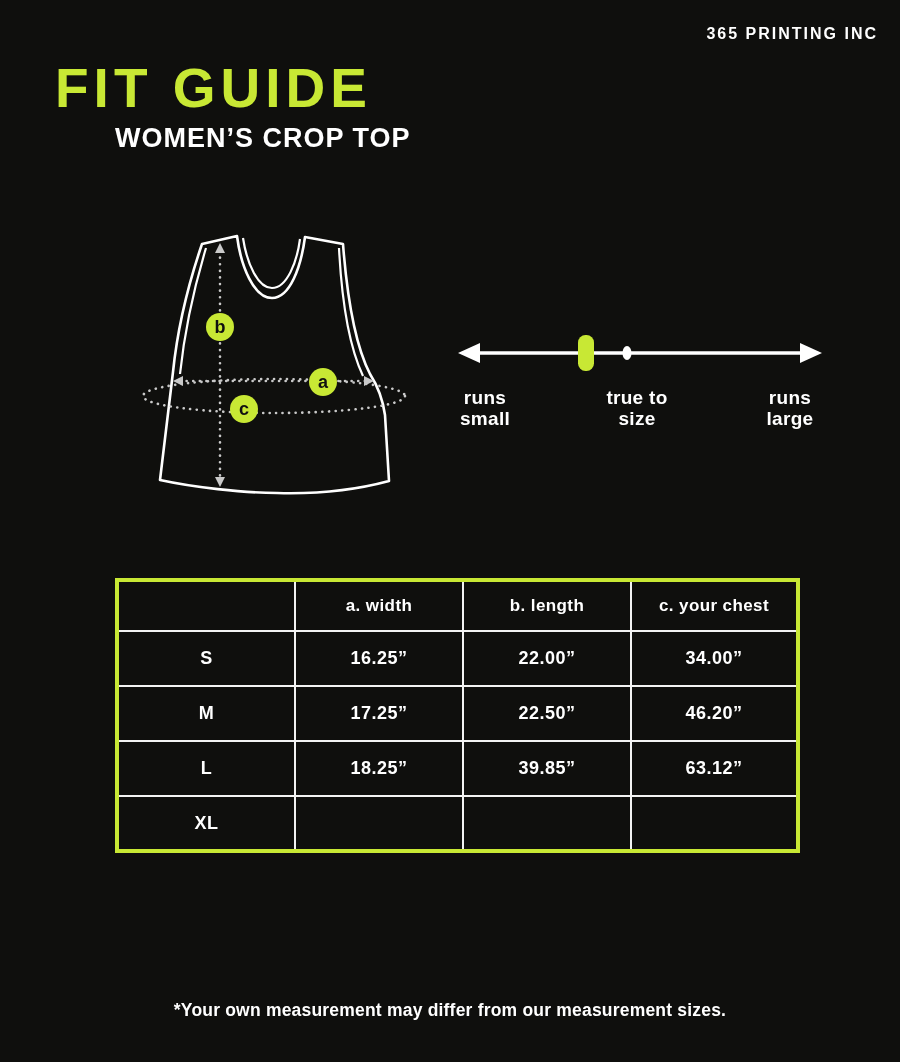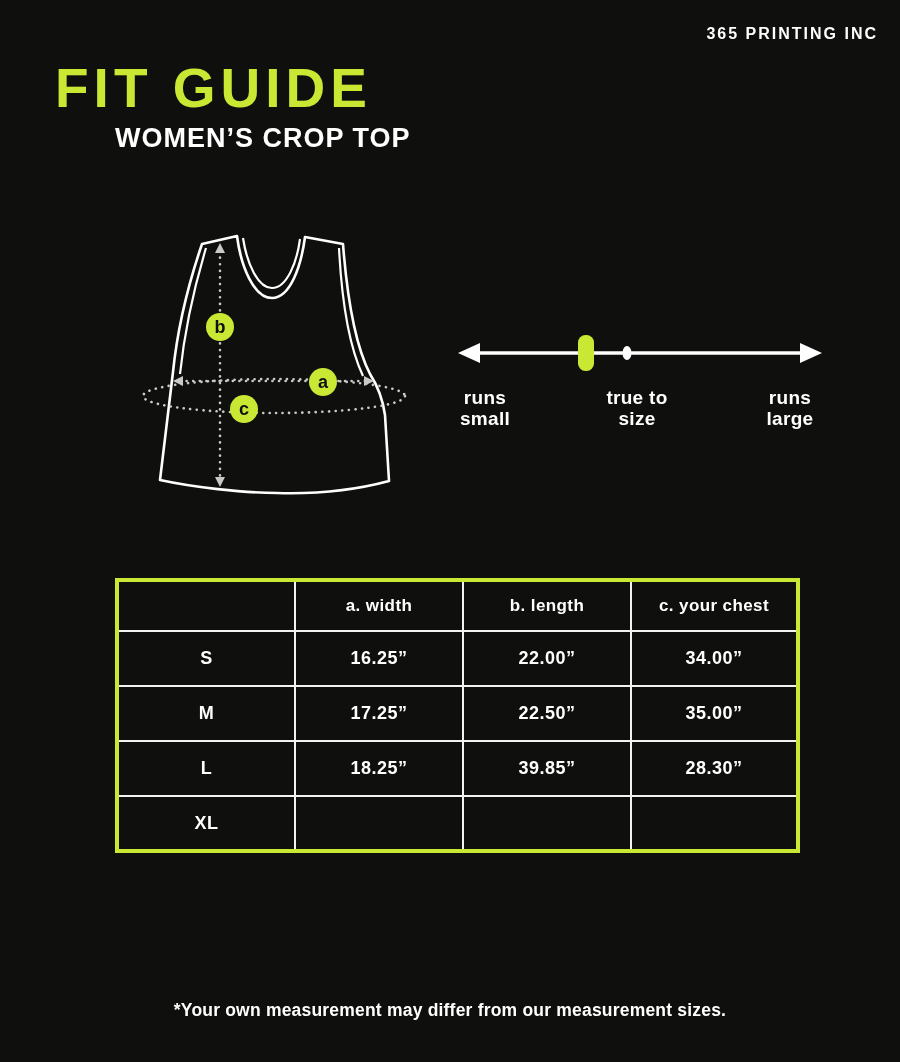--- a/index.html
+++ b/index.html
@@ -166,27 +166,27 @@
     <tr class="body">
       <td class="size-cell">S</td>
       <td>16.25”</td>
       <td>22.00”</td>
       <td>34.00”</td>
     </tr>
     <tr class="body">
       <td class="size-cell">M</td>
       <td>17.25”</td>
       <td>22.50”</td>
-      <td>35.00”</td>
+      <td>46.20”</td>
     </tr>
     <tr class="body">
       <td class="size-cell">L</td>
       <td>18.25”</td>
       <td>39.85”</td>
-      <td>28.30”</td>
+      <td>63.12”</td>
     </tr>
     <tr class="body">
       <td class="size-cell">XL</td>
       <td></td>
       <td></td>
       <td></td>
     </tr>
   </tbody>
     </table>
 

